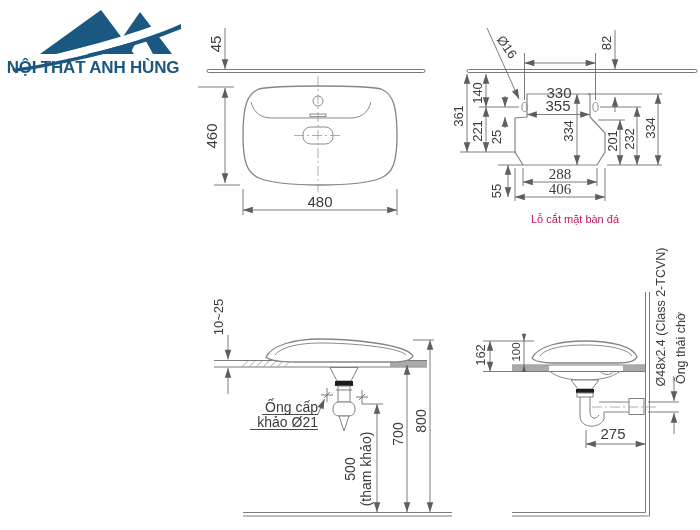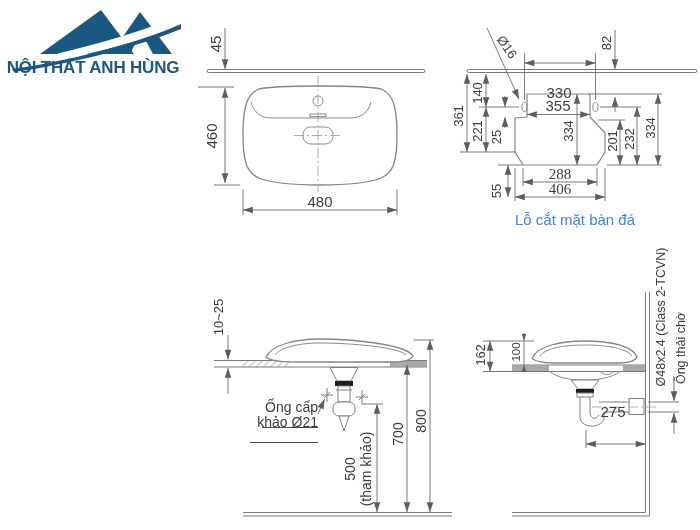--- a/index.html
+++ b/index.html
@@ -7,23 +7,23 @@
           font-family:"Liberation Sans","DejaVu Sans",sans-serif;color:#3c3c3c;}
   #lineart{position:absolute;left:0;top:0;}
   .txt{position:absolute;white-space:nowrap;color:#3c3c3c;}
   .dimtxt{font-size:15px;}
   .ctr{transform:translate(-50%,-50%);}
   .vtext{transform:translate(-50%,-50%) rotate(-90deg);}
   .diag{transform:translate(-50%,-50%) rotate(55deg);}
   .small{font-size:12.5px;}
   .mid{font-size:13px;}
   .tiny{font-size:11.5px;}
-  .caption{font-size:15px;color:#3b82f6;}
+  .caption{font-size:11px;color:#be185d;}
   .note{font-size:14px;}
-  .underline{border-bottom:1.2px solid #4a4a4a;padding-bottom:13px;}
+  .underline{border-bottom:1.2px solid #4a4a4a;padding-bottom:0px;}
   .leader-label{font-size:14px;line-height:14px;}
   .logo-text{font-size:17px;font-weight:bold;letter-spacing:-0.2px;width:186px;text-align:center;}
 </style>
 </head>
 <body>
 
 <div id="canvas">
 
 <svg id="lineart" width="700" height="530" viewBox="0 0 700 530">
   <defs>
@@ -244,17 +244,17 @@
 <div class="txt mid vtext" style="left:218px;top:317px;">10~25</div>
 <div class="txt leader-label underline" style="left:262px;top:400px;width:56px;text-align:right;">Ống cấp</div>
 <div class="txt leader-label underline" style="left:250px;top:415px;width:68px;text-align:right;">khảo Ø21</div>
 <div class="txt note vtext" style="left:350px;top:469px;">500</div>
 <div class="txt note vtext" style="left:366px;top:469px;">(tham khảo)</div>
 <div class="txt note vtext" style="left:398px;top:434px;">700</div>
 <div class="txt note vtext" style="left:421px;top:421px;">800</div>
 
 <div class="txt mid vtext" style="left:480px;top:355px;">162</div>
 <div class="txt tiny vtext" style="left:516px;top:352px;">100</div>
-<div class="txt dimtxt ctr" style="left:613px;top:411px;">275</div>
+<div class="txt dimtxt ctr" style="left:613px;top:433px;">275</div>
 <div class="txt small vtext" style="left:661px;top:317px;">Ø48x2.4 (Class 2-TCVN)</div>
 <div class="txt small vtext" style="left:681px;top:348px;">Ống thải chờ</div>
 
 </div>
 
 </body></html>

